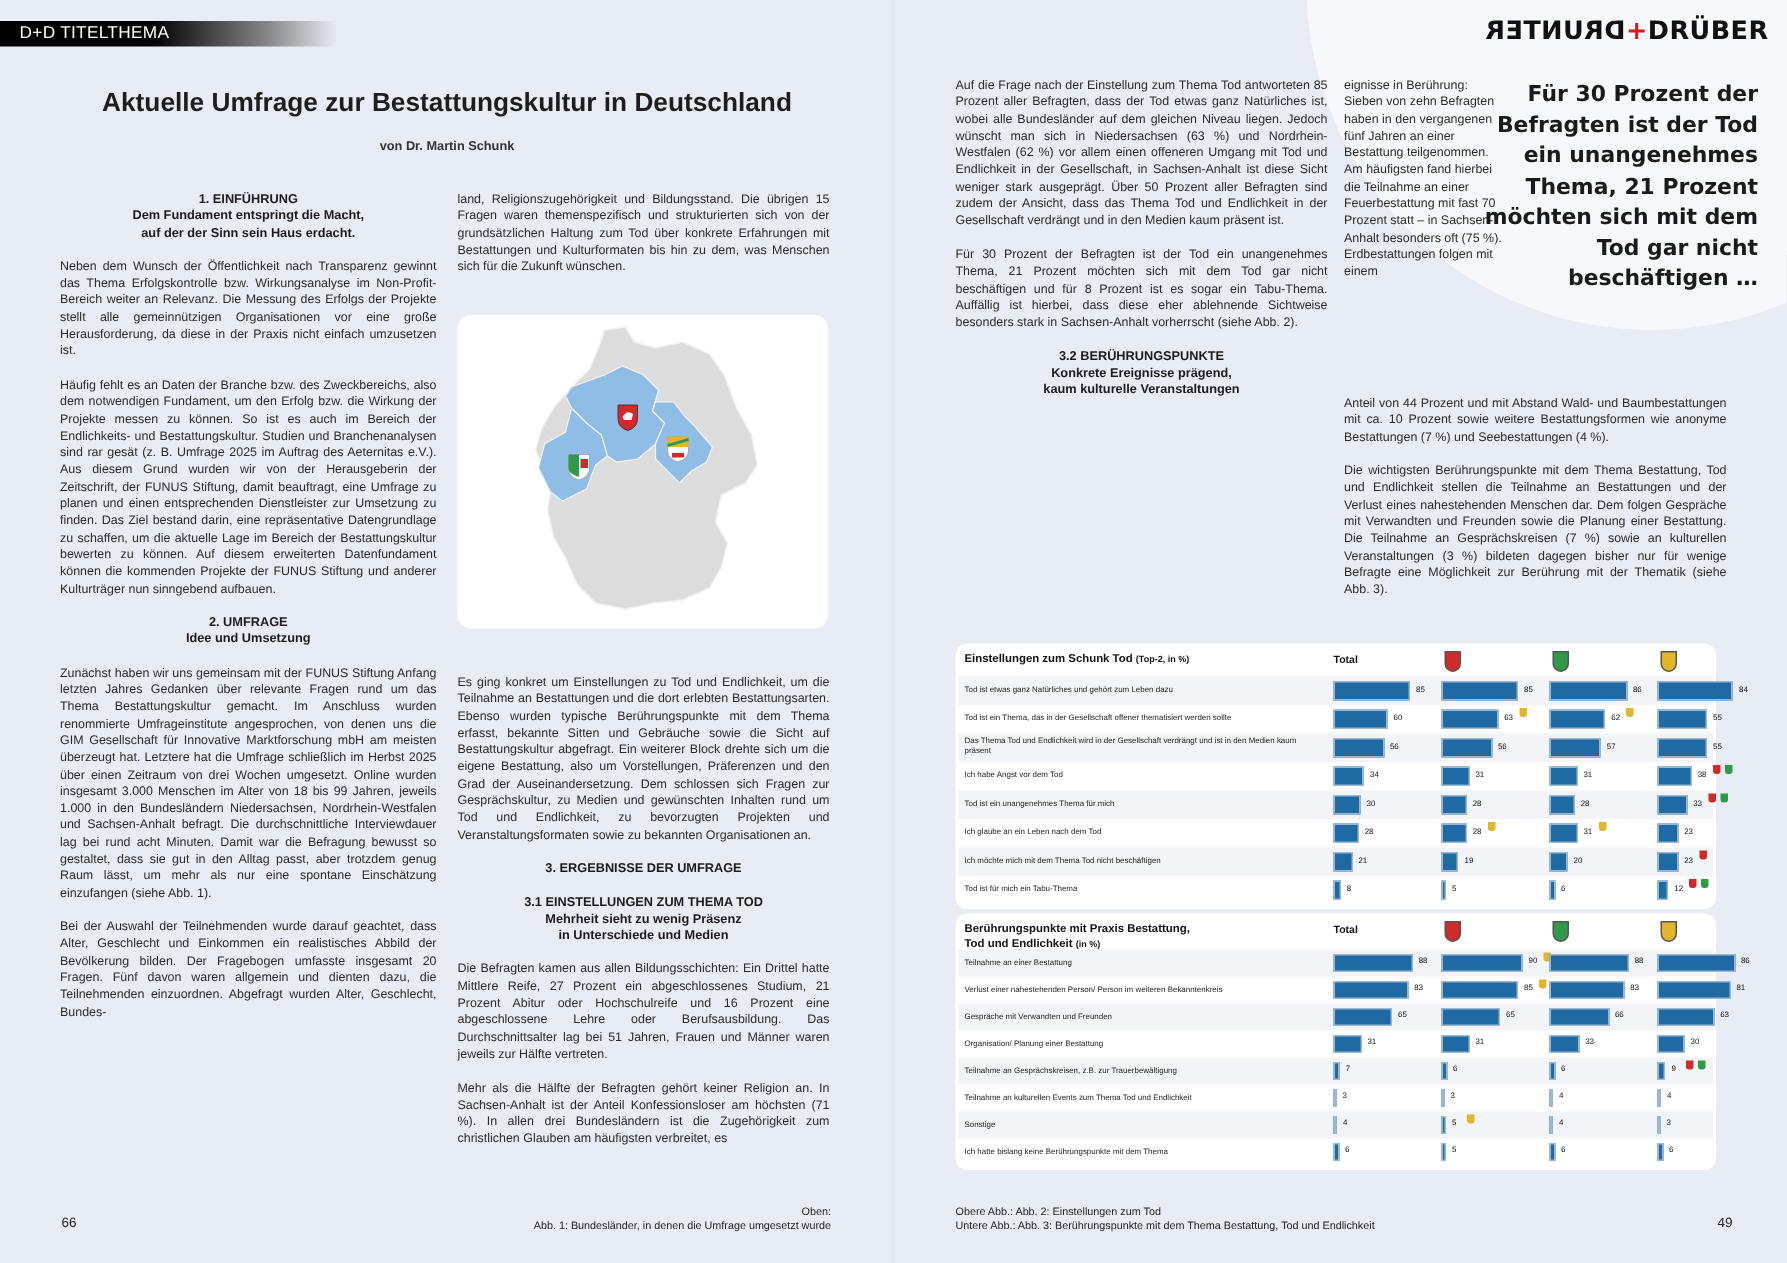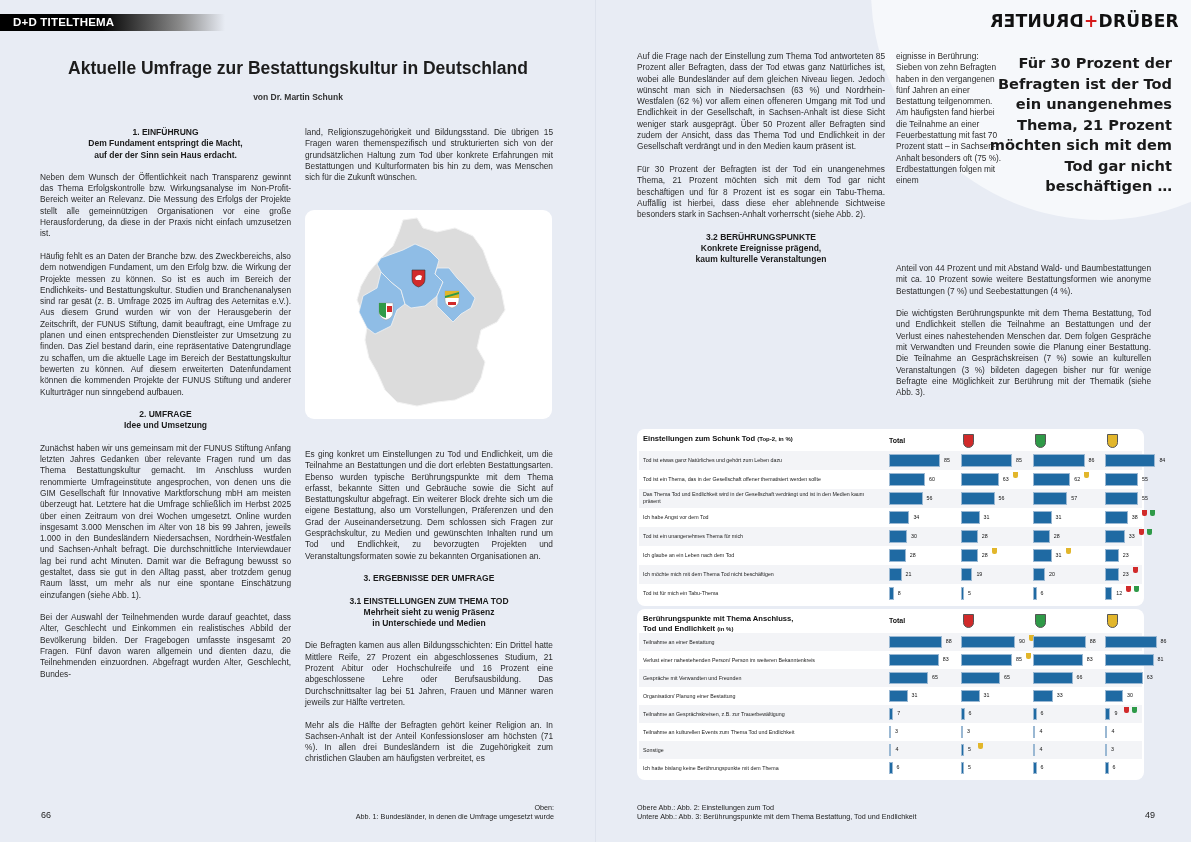--- a/index.html
+++ b/index.html
@@ -15,21 +15,21 @@
   .page-right { left: 596px; width: 595px; overflow: hidden; }
   .spine { position: absolute; left: 595px; top: 0; width: 1px; height: 842px; background: #dde2ec; }
 
   .bg-swirl {
     position: absolute; right: -140px; top: -240px; width: 460px; height: 460px;
     border-radius: 50%; background: #f6f8fb;
   }
   .rubric {
     position: absolute; left: 0; top: 14px; width: 225px; height: 17px;
     background: linear-gradient(90deg, #000 0%, #000 45%, #8a8a8a 80%, rgba(232,236,244,0) 100%);
-    color: #fff; font-weight: bold; font-size: 11.5px; line-height: 17px; padding-left: 13px;
+    color: #fff; font-weight: normal; font-size: 11.5px; line-height: 17px; padding-left: 13px;
     letter-spacing: 0.2px;
   }
   .brand {
     position: absolute; right: 12px; top: 11px; font-weight: 900; font-size: 17px;
     letter-spacing: 0.3px; color: #111; font-family: "DejaVu Sans", sans-serif;
   }
   .brand .mirror { display: inline-block; transform: scaleX(-1); }
   .brand .plus { color: #d61a1a; }
 
   .title {
@@ -286,21 +286,21 @@
         <div class="bval" style="left: 401.6px; top: 5.5px;">6</div>
         <div class="bar" style="left: 466px; top: 3px; height: 13px; width: 7.2px; background: rgb(31, 106, 163);"></div>
         <div class="bval" style="left: 477.2px; top: 5.5px;">12</div>
         <div class="mini" style="left: 487.2px; top: 2px; background: rgb(209, 42, 42);"></div>
         <div class="mini" style="left: 495.2px; top: 2px; background: rgb(47, 154, 72);"></div>
       </div>
     </div>
 
   <div class="chart-card chart2" id="chart2">
     <div class="chart-title">
-      <div>Berührungspunkte mit Thema Anschluss,</div>
+      <div>Berührungspunkte mit Praxis Bestattung,</div>
       <div><span>Tod und Endlichkeit</span> <small>(in %)</small></div>
     </div>
   <div class="col-head" style="left: 252px; top: 8px;">Total</div>
       <div class="crest" style="left: 326px; top: 5px; background: rgb(209, 42, 42); border-radius: 0px 0px 6px 6px; border: 1px solid rgb(85, 85, 85);"></div>
       <div class="crest" style="left: 398px; top: 5px; background: rgb(47, 154, 72); border-radius: 0px 0px 6px 6px; border: 1px solid rgb(85, 85, 85);"></div>
       <div class="crest" style="left: 470px; top: 5px; background: rgb(226, 182, 43); border-radius: 0px 0px 6px 6px; border: 1px solid rgb(85, 85, 85);"></div>
       <div class="crow alt" style="top: 24px; height: 18px;">
         <div class="lbl" style="top: 6px;">Teilnahme an einer Bestattung</div>
         <div class="bar" style="left: 250px; top: 3px; height: 12px; width: 52.8px; background: rgb(31, 106, 163);"></div>
         <div class="bval" style="left: 306.8px; top: 5px;">88</div>

